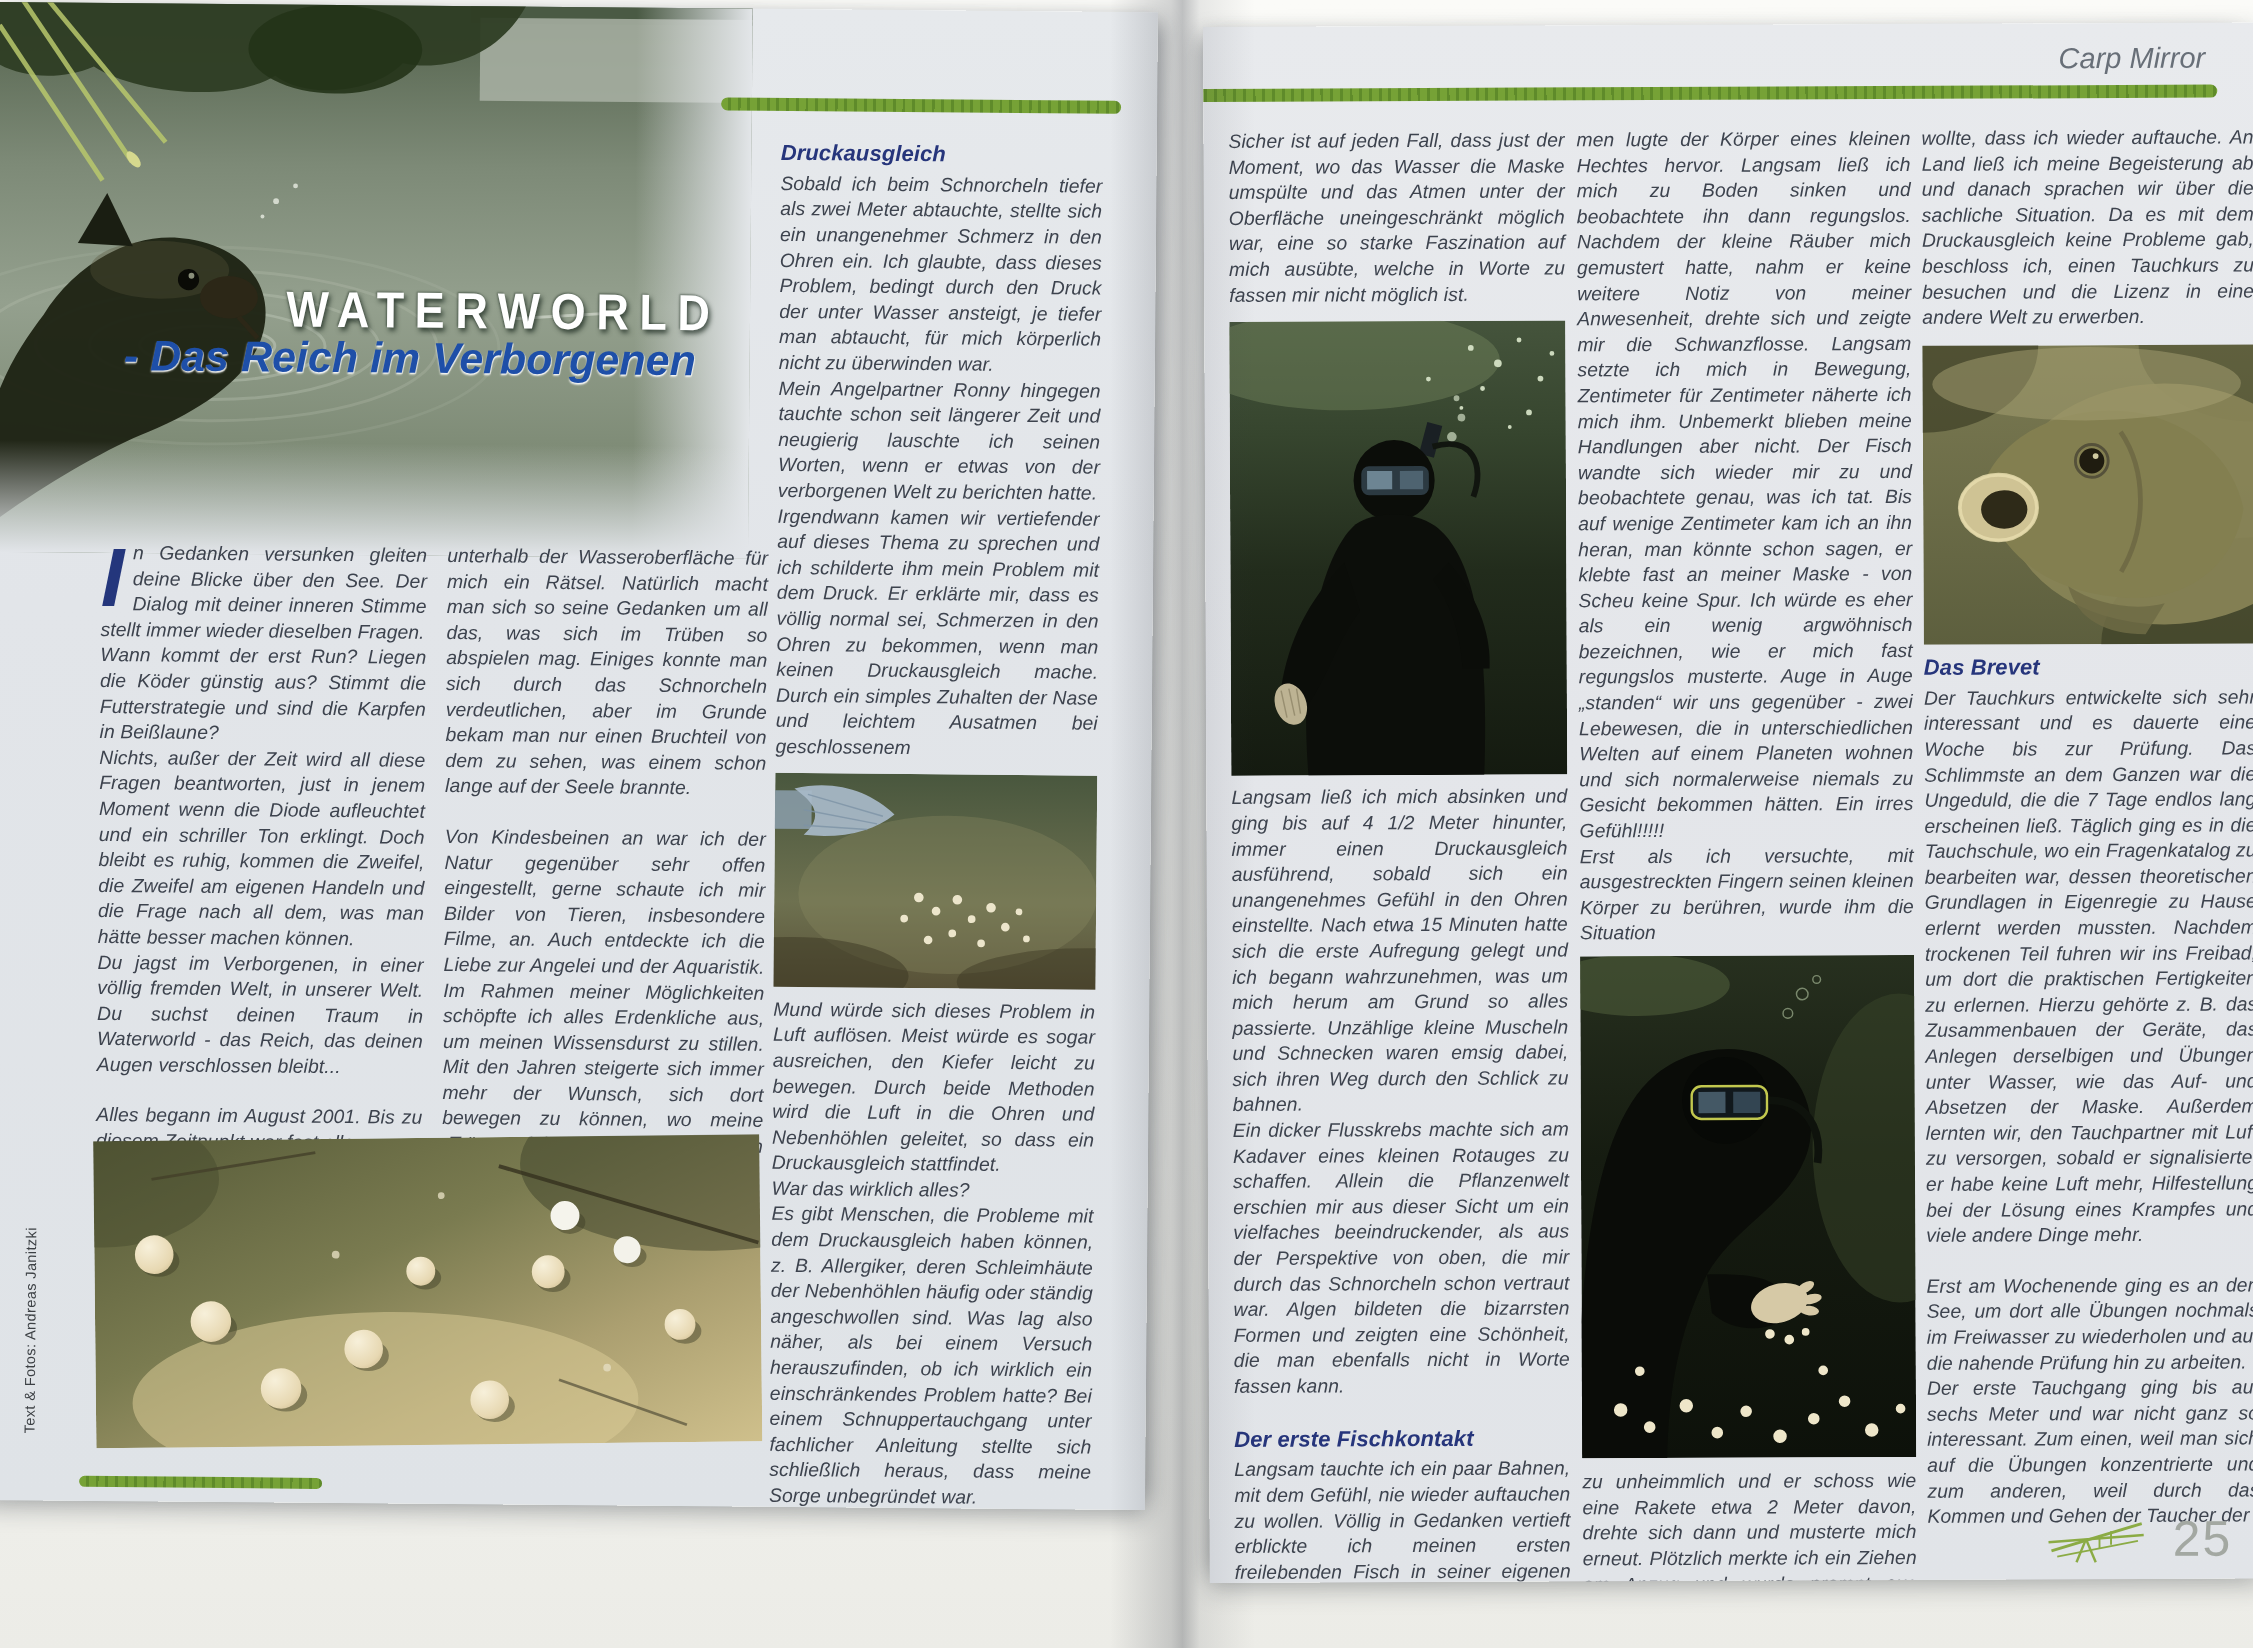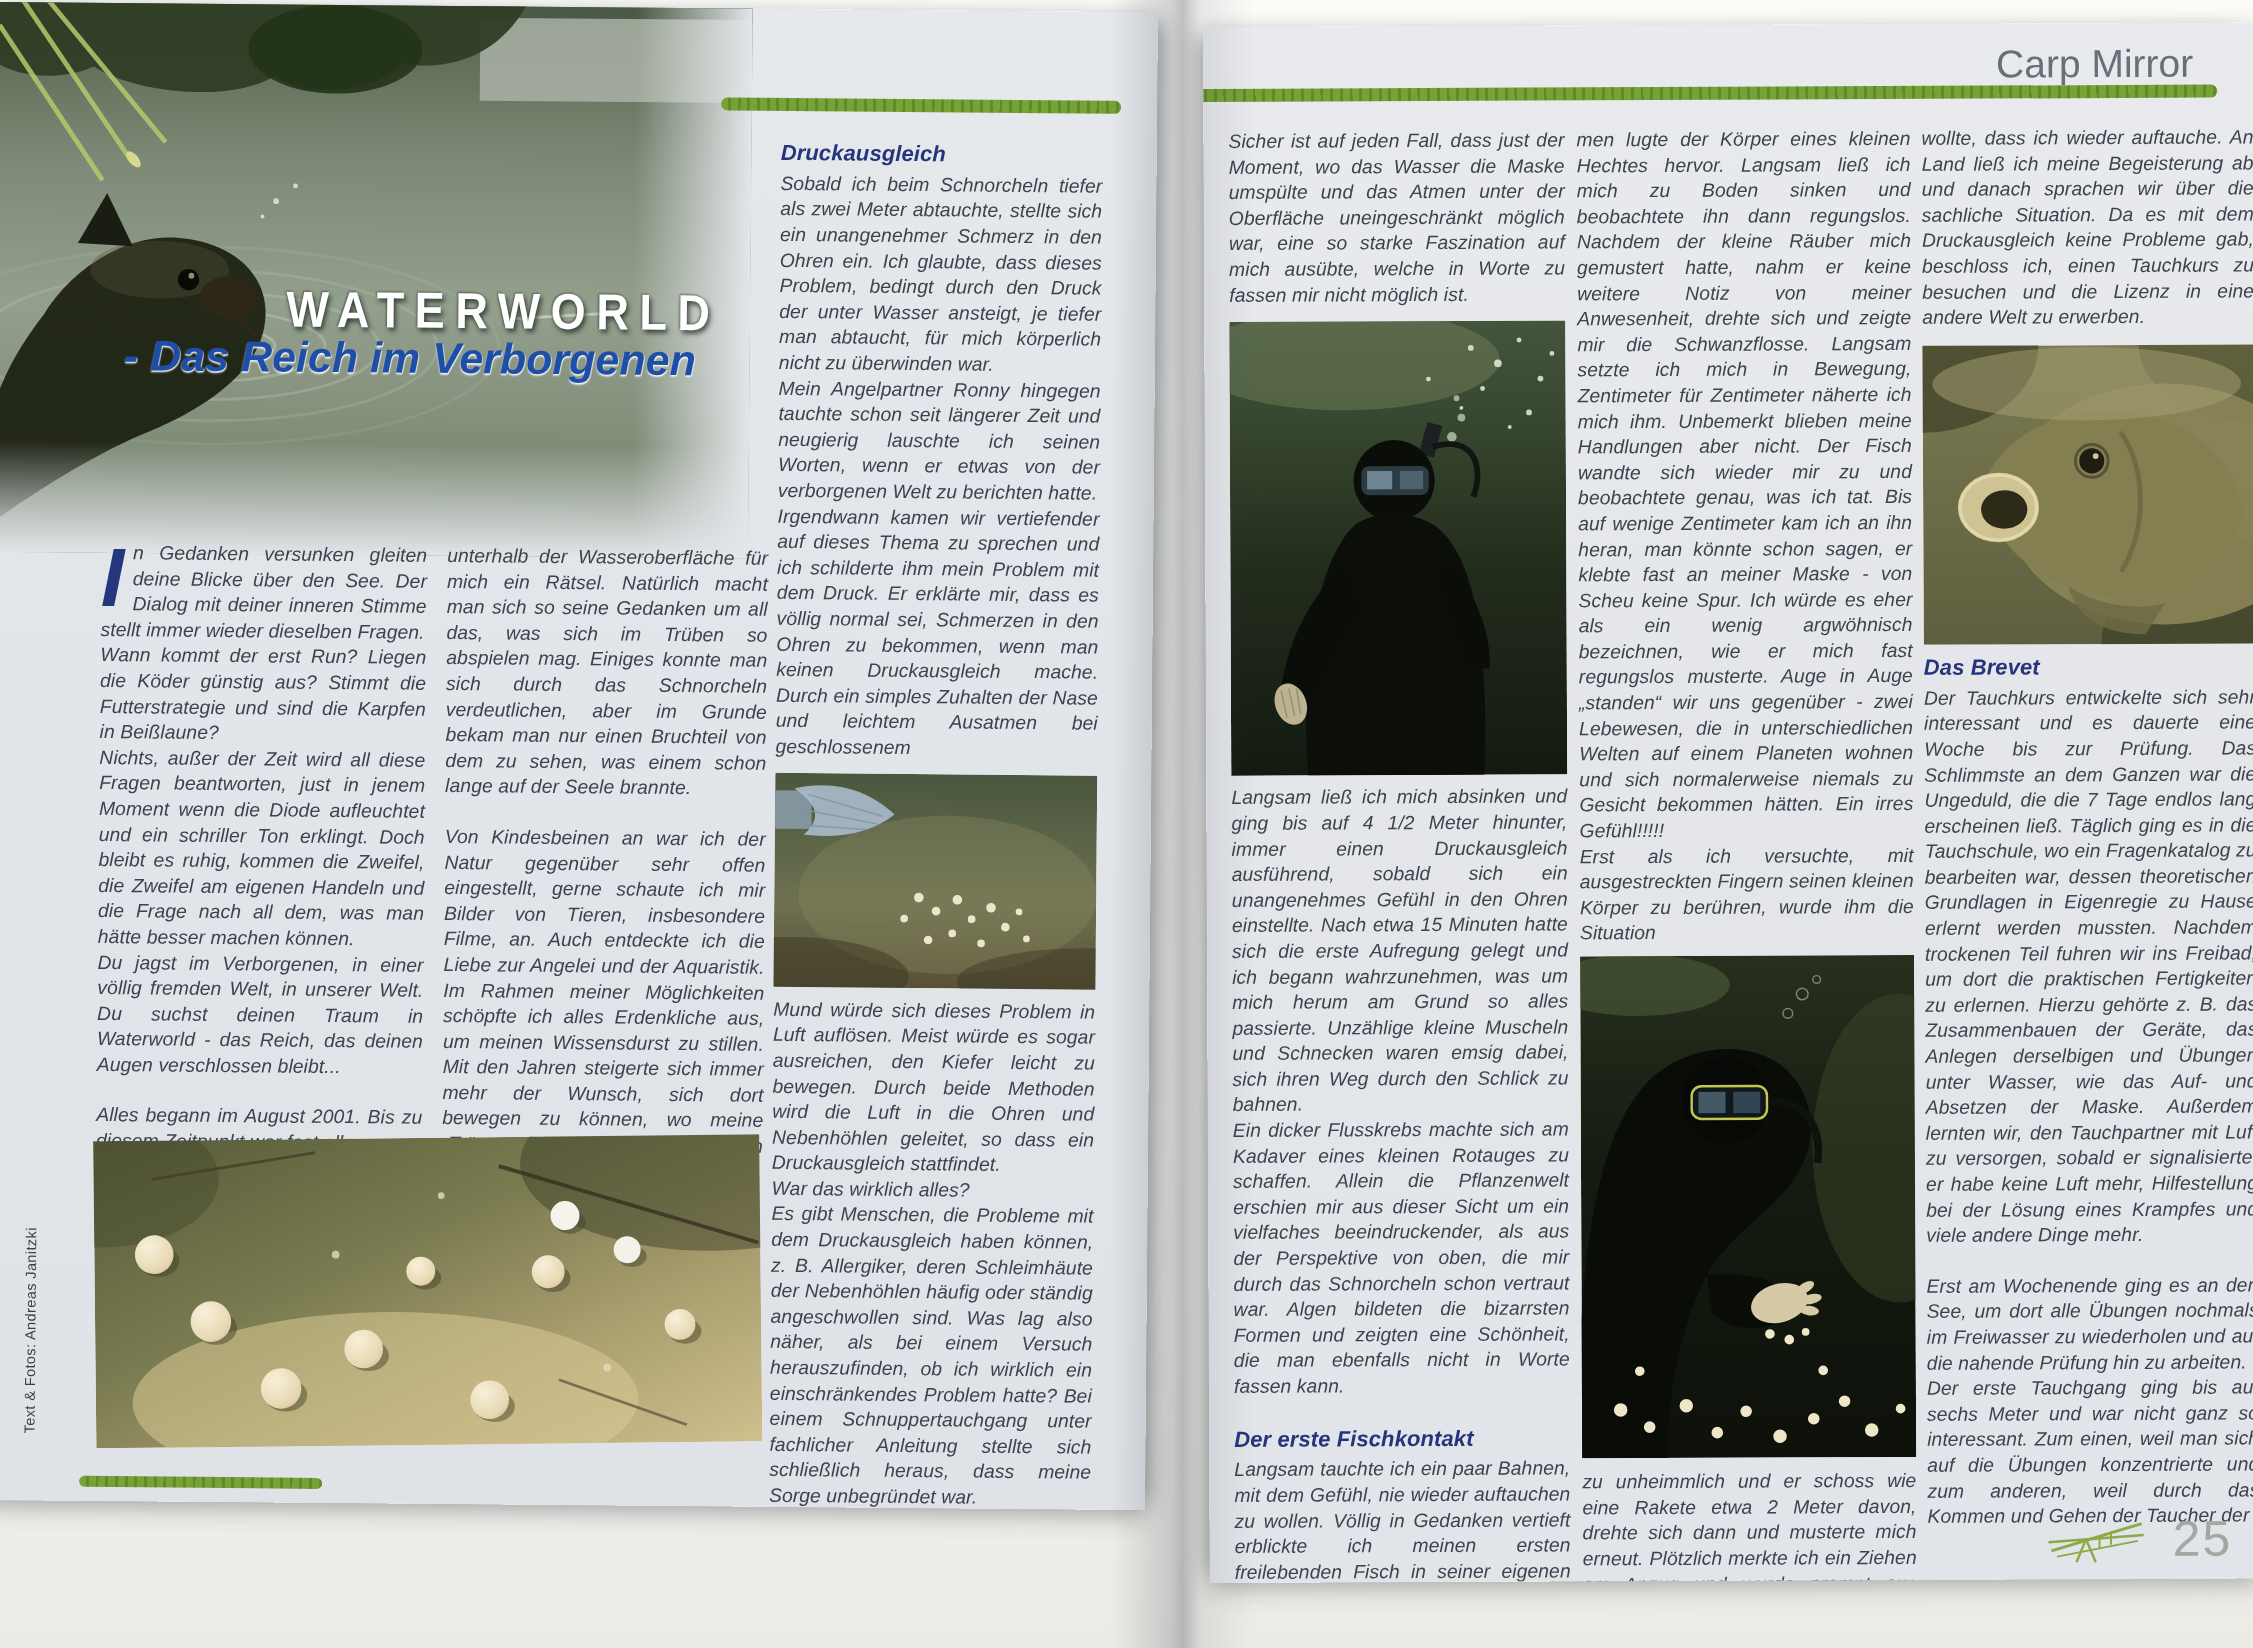--- a/index.html
+++ b/index.html
@@ -40,21 +40,21 @@
 
   .greenbar{position:absolute;height:12.6px;border-radius:6.8px;
       background:repeating-linear-gradient(90deg,#76a236 0 6.8px,#5f8b2a 6.8px 9.7px);}
   .gb-left{left:730px;top:89px;width:400px;}
   .gb-bottom{left:100px;top:1473px;width:243px;height:10.6px;}
   .gb-right{left:-5.8px;top:62px;width:1020px;}
 
   .credit{position:absolute;left:42px;top:1431px;transform:rotate(-90deg);transform-origin:0 0;
       font-size:14.5px;color:#3c4044;white-space:nowrap;letter-spacing:0.4px;}
 
-  .magname{position:absolute;right:64px;top:19.3px;font-size:39px;color:#686f78;}
+  .magname{position:absolute;right:52px;top:19.3px;font-style:italic;font-size:29px;color:#686f78;}
   .pagefoot{position:absolute;left:834px;top:1487px;display:flex;align-items:center;gap:23px;}
   .pagenum{font-size:50px;color:#a3a8a2;letter-spacing:1.9px;}
 
   svg{display:block;}
   .inphoto{margin:13.5px 0 9.7px 0;}
 </style>
 </head>
 <body>
 
 <div class="stage">

